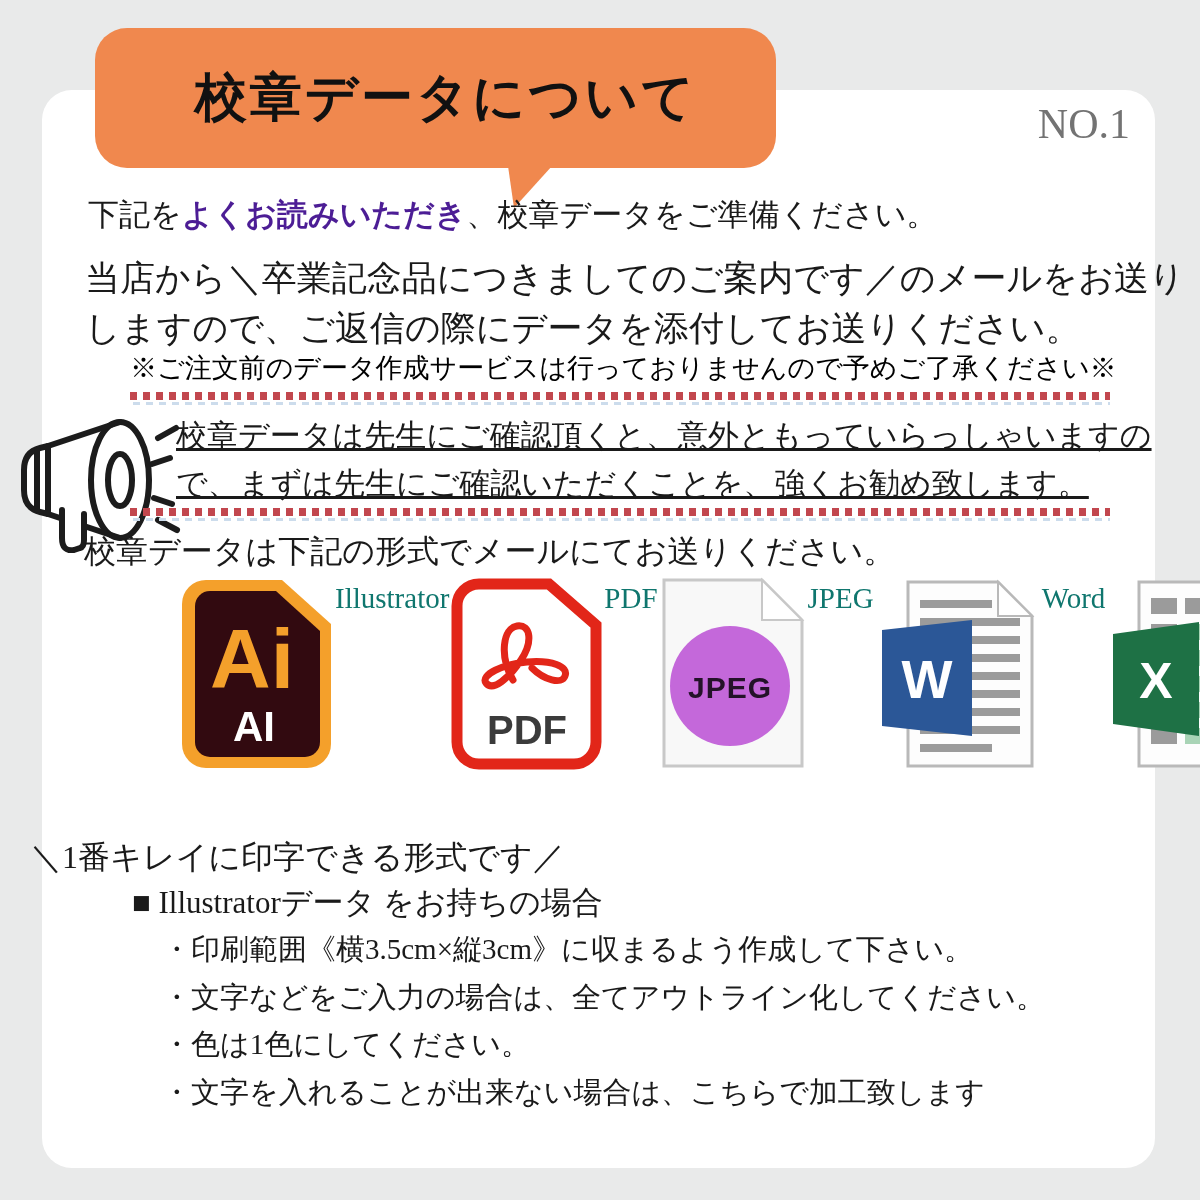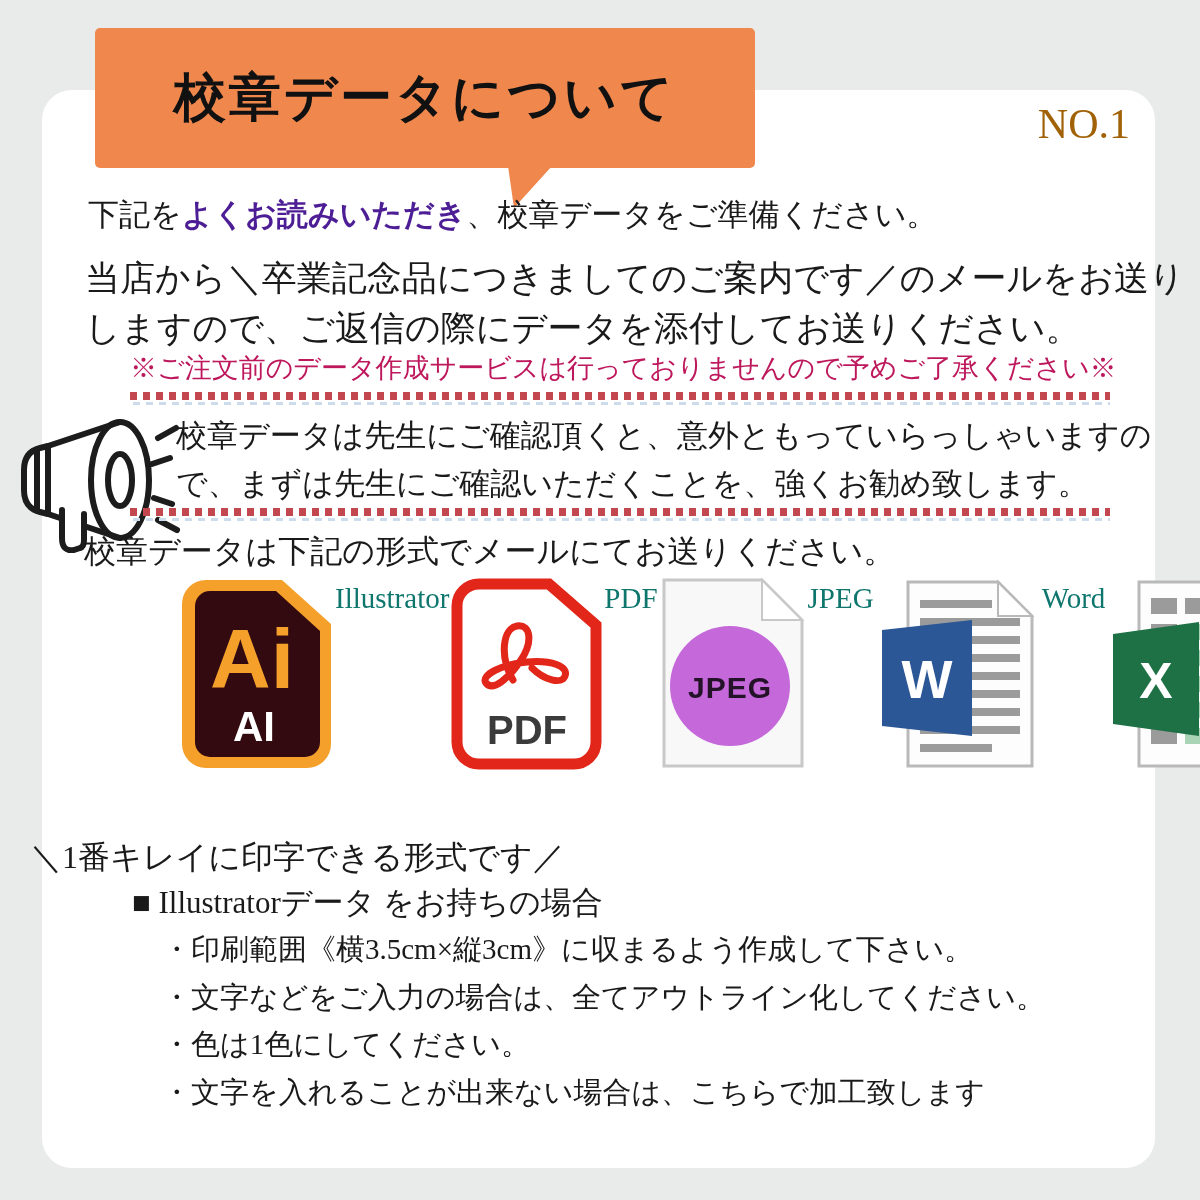--- a/index.html
+++ b/index.html
@@ -10,64 +10,64 @@
     color:#1a1a1a;
     position:relative;
     overflow:hidden;
   }
   .card{
     position:absolute;left:42px;top:90px;width:1113px;height:1078px;
     background:#ffffff;border-radius:30px;
   }
   .bubble{
     position:absolute;left:95px;top:28px;width:660px;height:140px;
-    background:#F0884E;border-radius:5px;
-    display:flex;align-items:center;justify-content:center;
+    background:#F0884E;border-radius:32px;
+    display:flex;align-items:center;justify-content:center;padding-left:21px;
   }
   .bubble-title{
     font-size:52px;font-weight:600;letter-spacing:3px;color:#111;
   }
   .bubble-tail{
     position:absolute;left:508px;top:166px;width:0;height:0;
     border-top:42px solid #F0884E;
     border-right:38px solid transparent;
     border-left:6px solid transparent;
   }
   .no1{
     position:absolute;left:1020px;top:100px;width:110px;
-    font-size:42px;text-align:right;color:#a16207;
+    font-size:42px;text-align:right;color:#737373;
   }
   .intro-line1{
     position:absolute;left:88px;top:194px;font-size:31px;white-space:nowrap;
   }
   .intro-line1 .hl{color:#4c1d95;font-weight:bold;}
   .intro-para{
     position:absolute;left:85px;top:242px;font-size:35px;line-height:50px;white-space:nowrap;margin-top:12px;
   }
   .intro-note{
-    position:absolute;left:130px;top:350px;font-size:27px;white-space:nowrap;color:#be185d;
+    position:absolute;left:130px;top:350px;font-size:27px;white-space:nowrap;color:#000000;
   }
   .dotted{
     position:absolute;left:130px;width:980px;height:12px;
   }
   .dotted .red-row{
     height:8px;
     background-image:repeating-linear-gradient(90deg,#C2474E 0 7px,transparent 7px 13px);
   }
   .dotted .blue-row{
     height:3px;margin-top:2px;margin-left:3px;
     background-image:repeating-linear-gradient(90deg,#CCDCEC 0 7px,transparent 7px 13px);
   }
   .dotted-1{top:392px;}
   .dotted-2{top:508px;}
   .megaphone{
     position:absolute;left:2px;top:408px;
   }
   .callout-text{
-    position:absolute;left:176px;top:412px;font-size:31px;line-height:48px;white-space:nowrap;
+    position:absolute;left:176px;top:412px;font-size:31px;line-height:48px;white-space:nowrap;text-decoration:underline;
   }
   .formats-heading{
     position:absolute;left:84px;top:530px;font-size:32px;white-space:nowrap;
   }
   .icons-row{
     position:absolute;left:180px;top:576px;width:880px;
     display:flex;justify-content:space-between;
   }
   .icon-cell{
     display:flex;align-items:flex-start;

